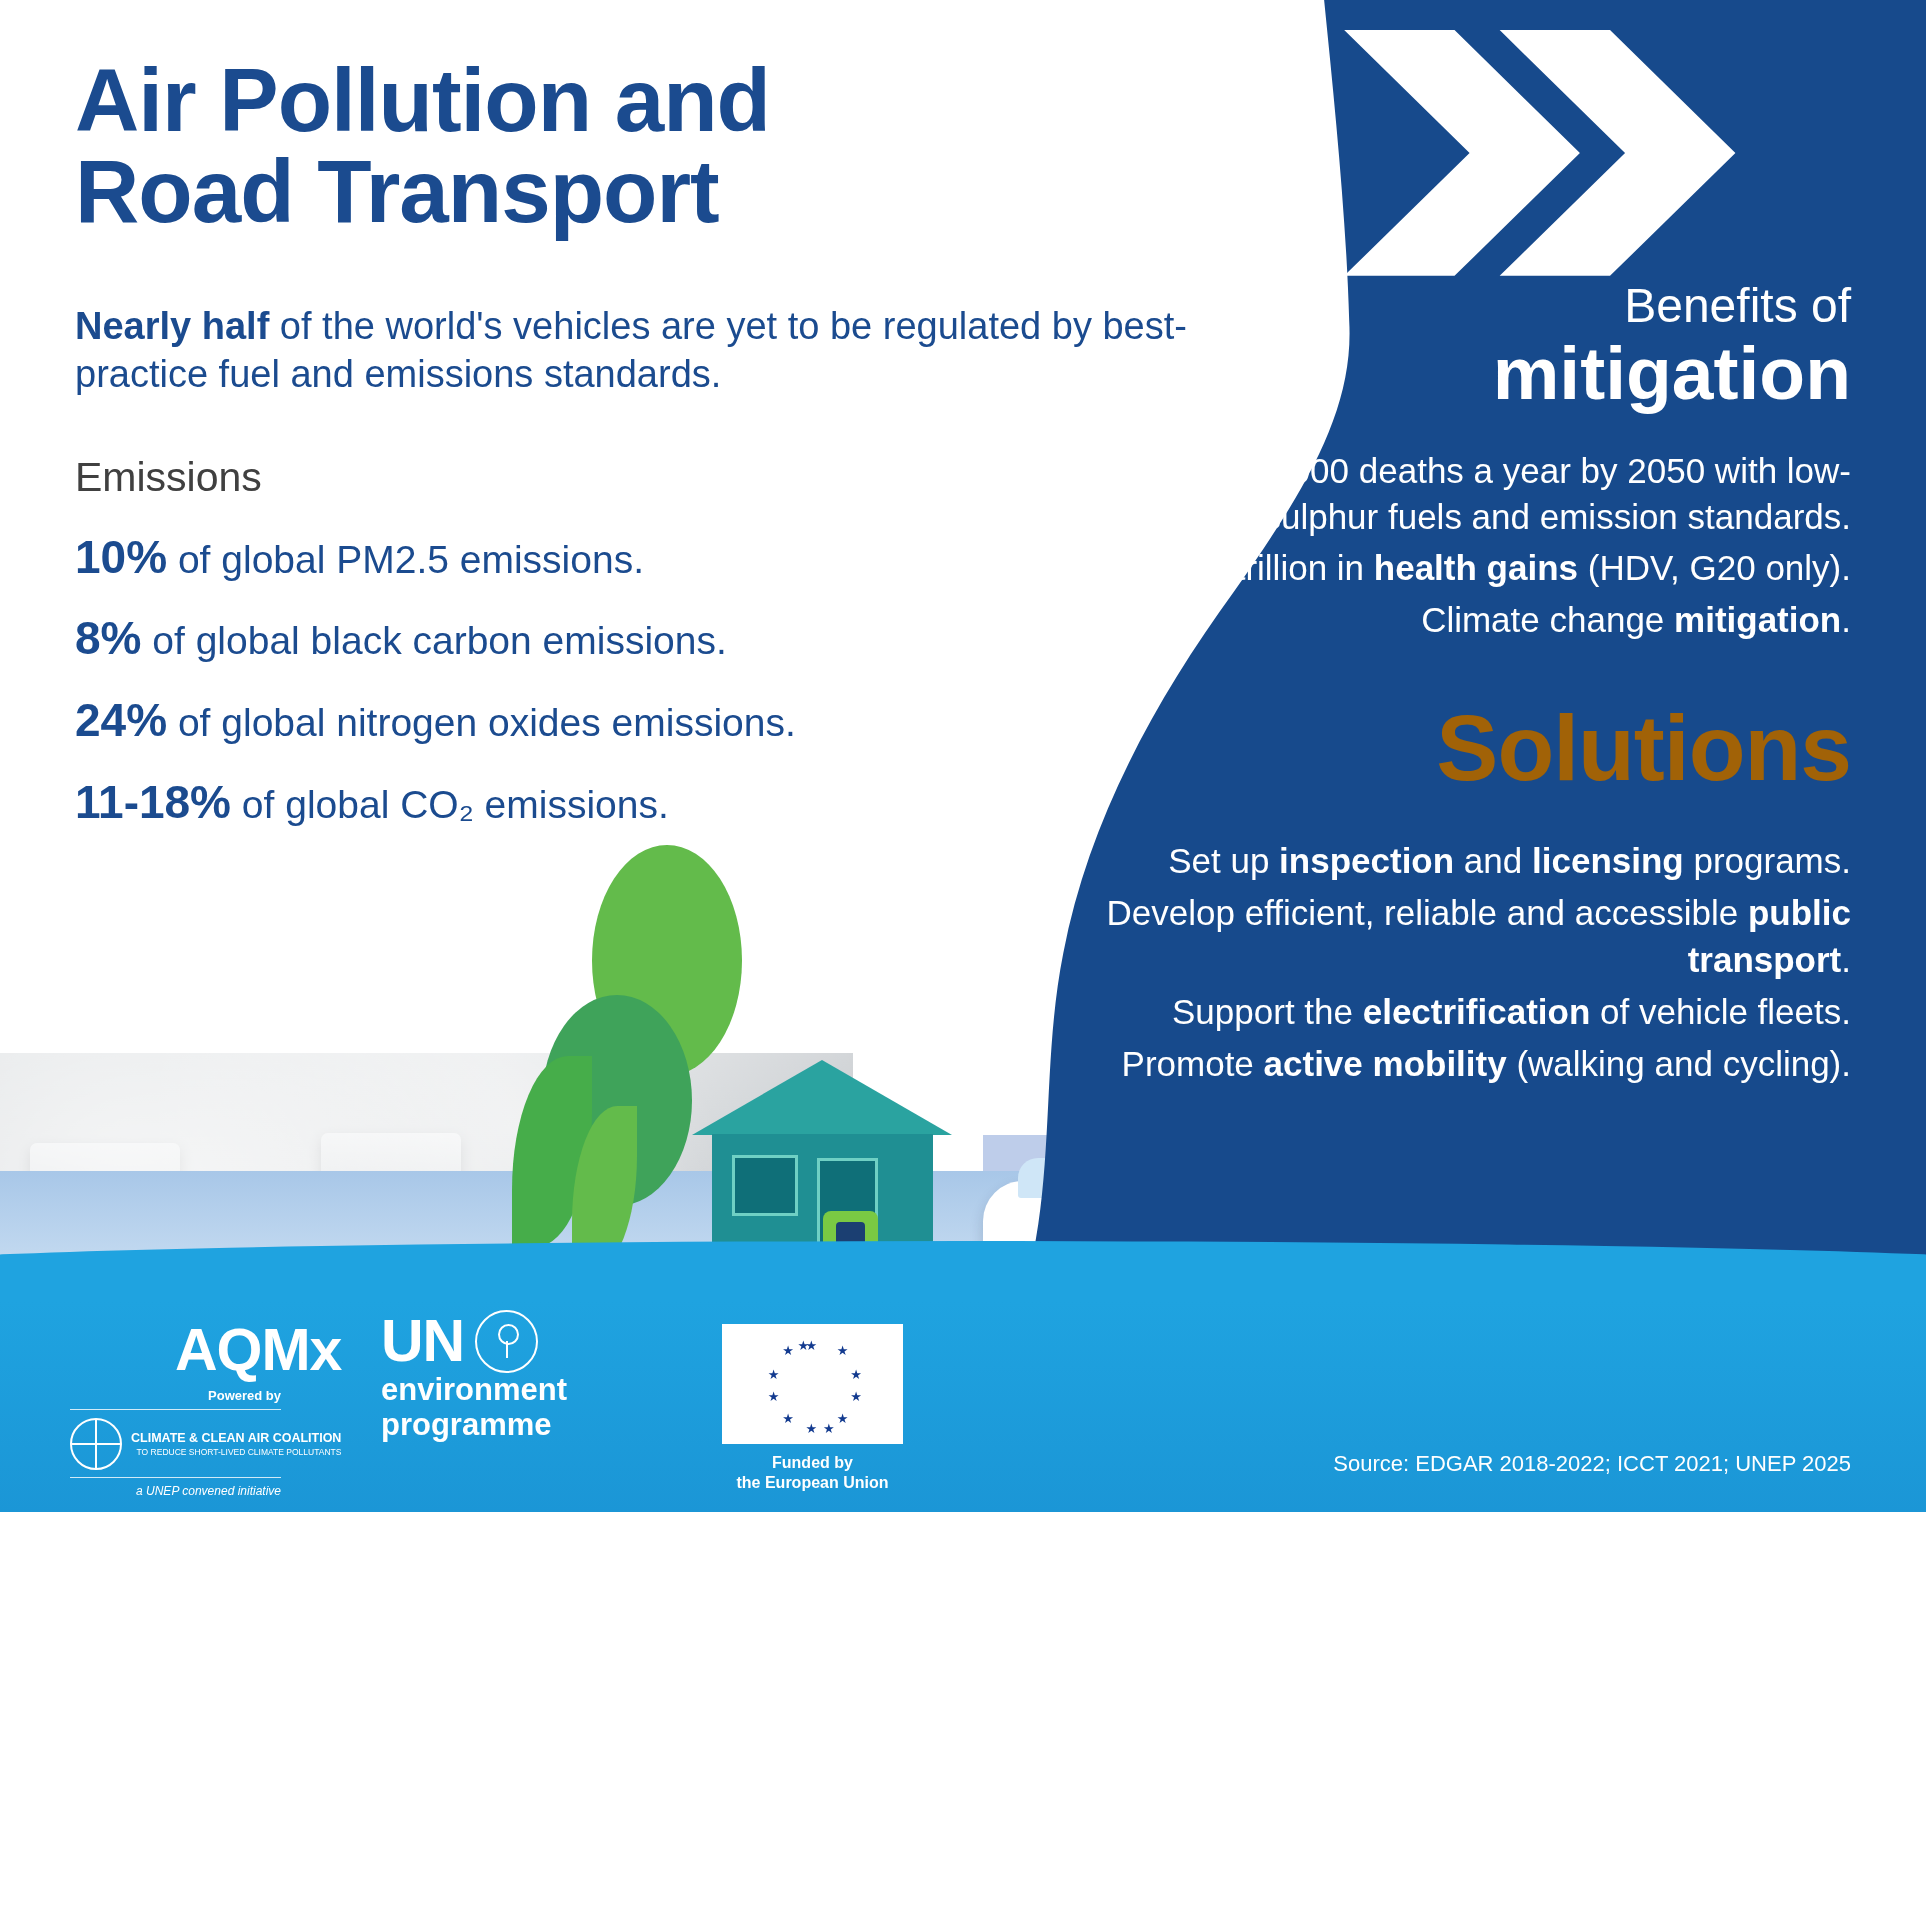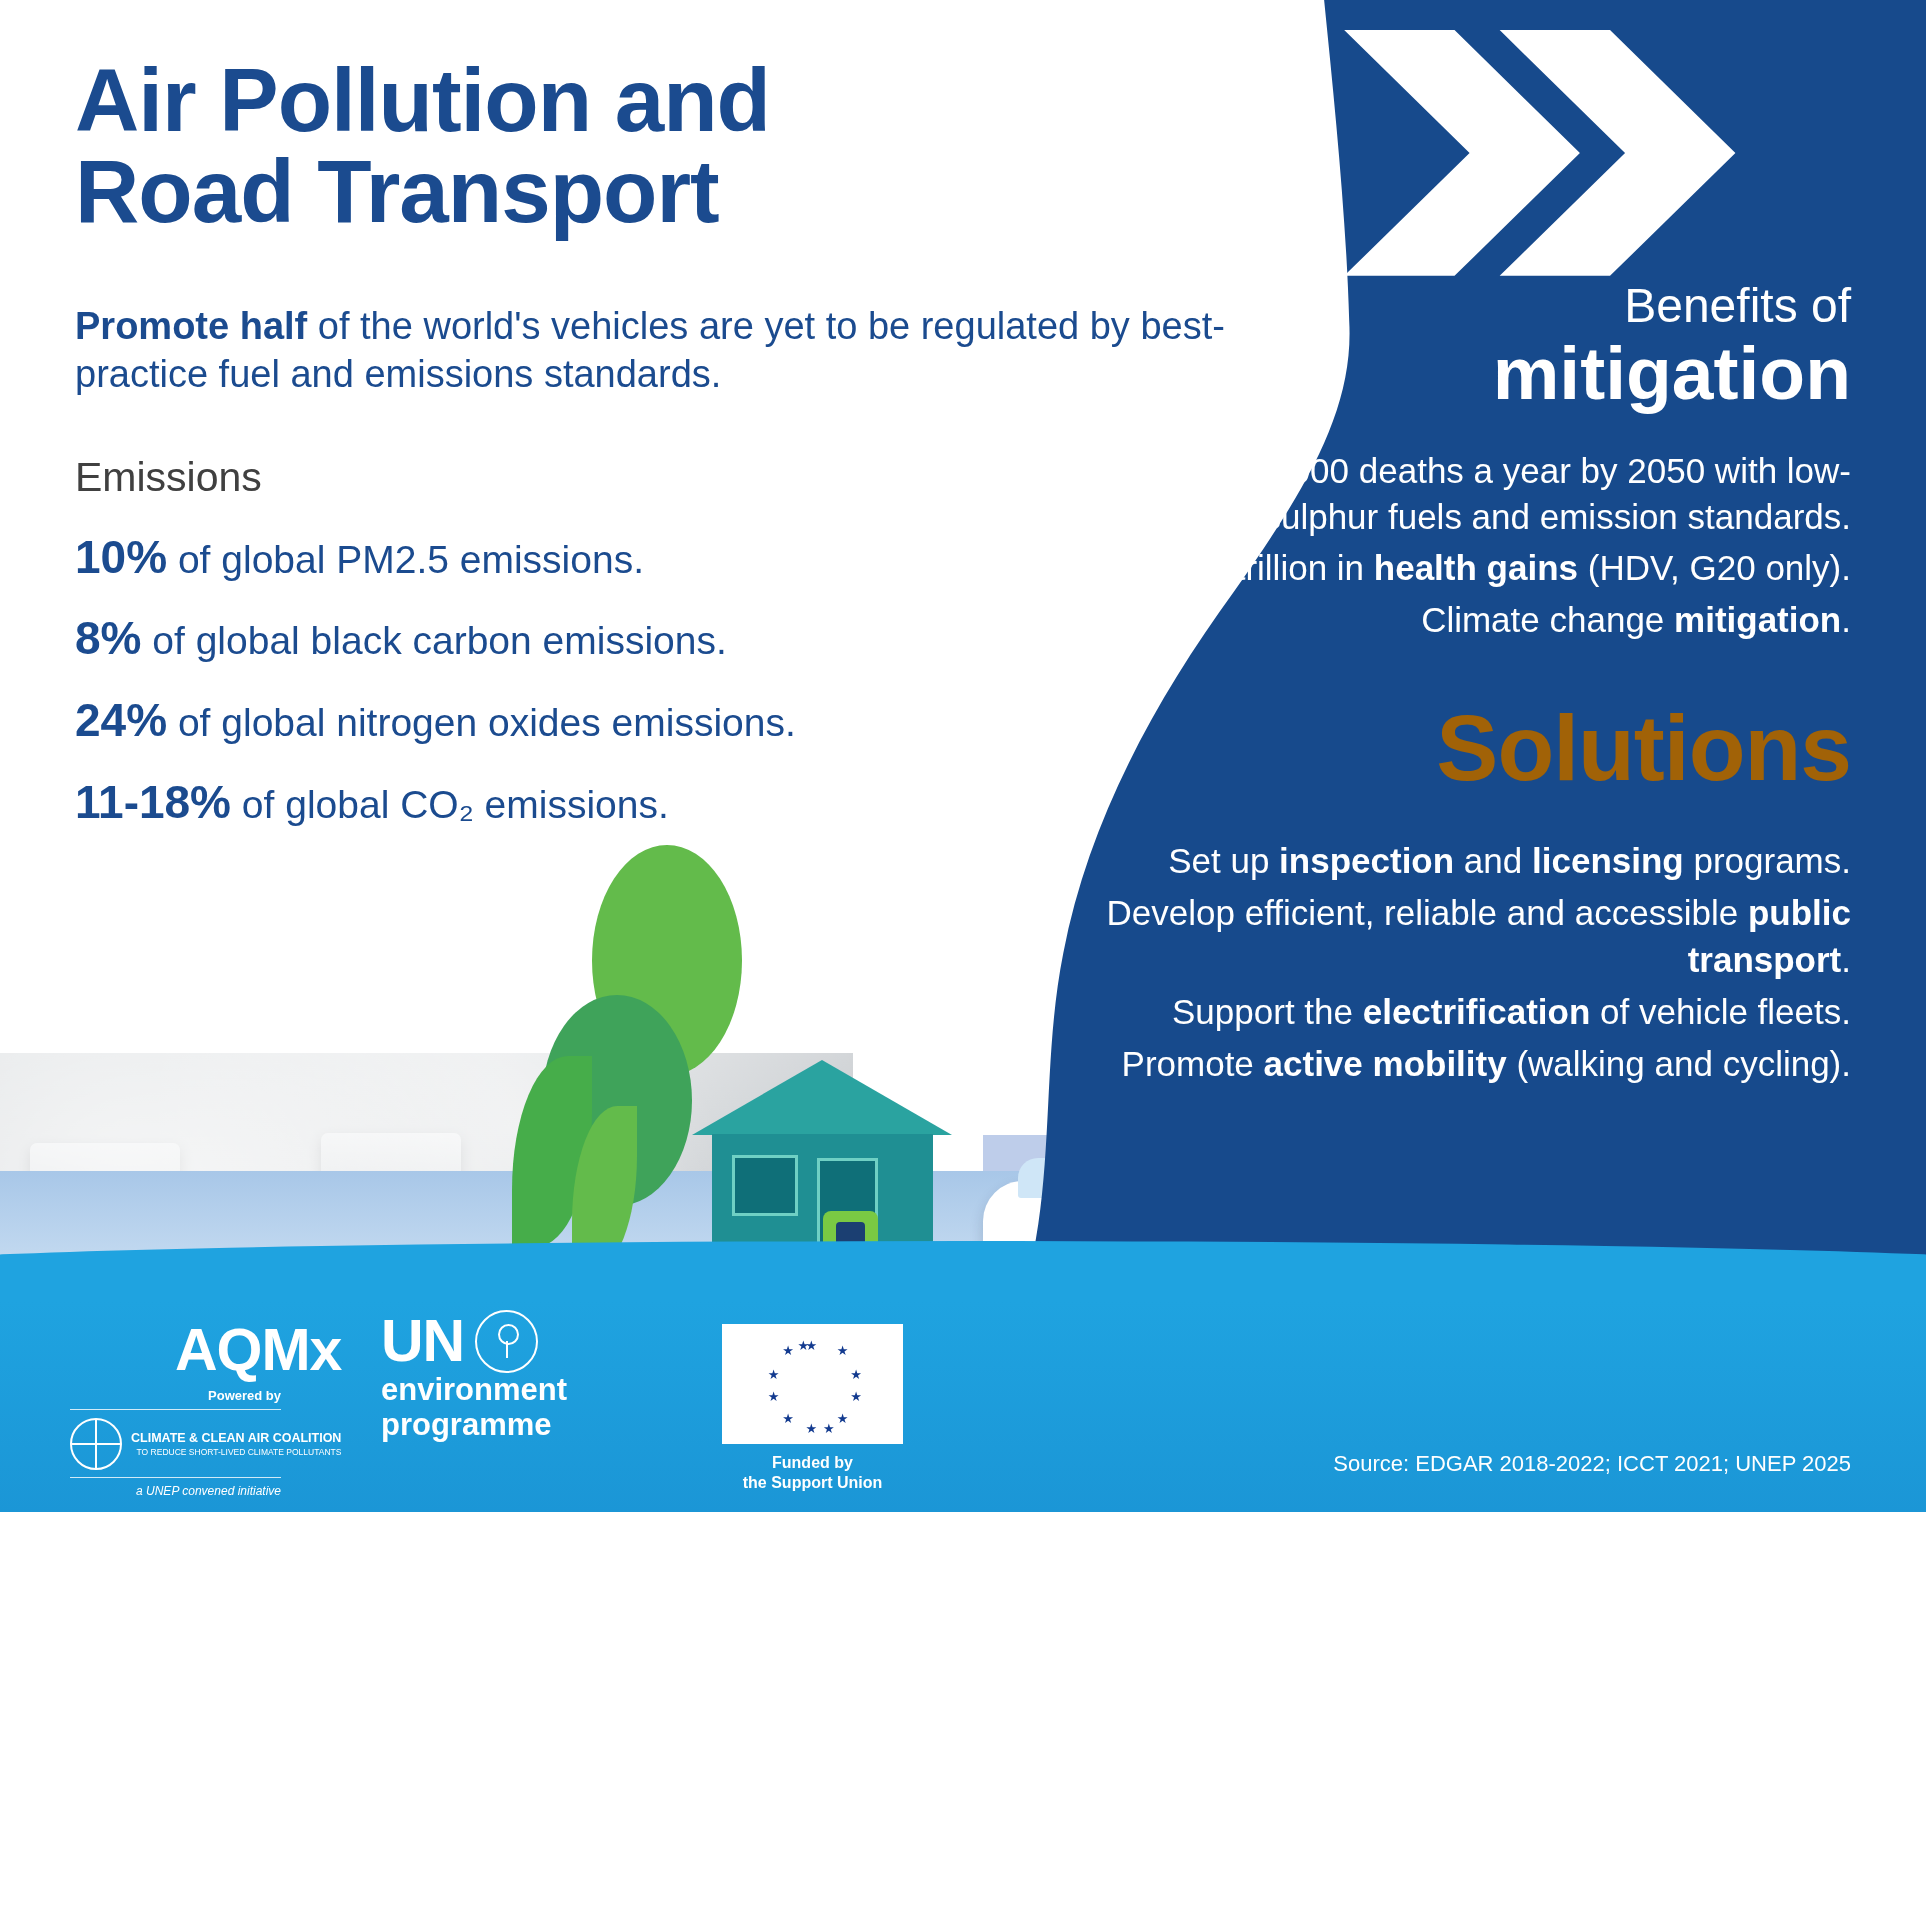--- a/index.html
+++ b/index.html
@@ -594,21 +594,21 @@
     <polygon points="2990,60 3210,60 3460,305 3210,550 2990,550 3240,305" fill="#ffffff"></polygon>
   </svg>
 
   <div class="left">
     <h1 class="title">
       <span>Air Pollution and</span><br>
       <span>Road Transport</span>
     </h1>
 
     <div class="lede">
-      <b>Promote half</b><span> of the world's vehicles are yet to be regulated by best-practice fuel and emissions standards.</span>
+      <b>Nearly half</b><span> of the world's vehicles are yet to be regulated by best-practice fuel and emissions standards.</span>
     </div>
 
     <div class="emissions-head">Emissions</div>
 
     <div class="stat">
       <span class="big">10%</span><span> of global PM2.5 emissions.</span>
     </div>
     <div class="stat">
       <span class="big">8%</span><span> of global black carbon emissions.</span>
     </div>
@@ -691,21 +691,21 @@
           <span class="star" style="left:15%; top:83%;">★</span>
           <span class="star" style="left:-2%; top:58%;">★</span>
           <span class="star" style="left:-2%; top:32%;">★</span>
           <span class="star" style="left:15%; top:3px;">★</span>
           <span class="star" style="left:33%; top:-2px;">★</span>
           <span class="star" style="left:63%; top:95%;">★</span>
         </div>
       </div>
       <div class="cap">
         <div>Funded by</div>
-        <div>the Support Union</div>
+        <div>the European Union</div>
       </div>
     </div>
 
     <div class="source">Source: EDGAR 2018-2022; ICCT 2021; UNEP 2025</div>
   </div>
 
 </div>
 
 
 </body></html>

